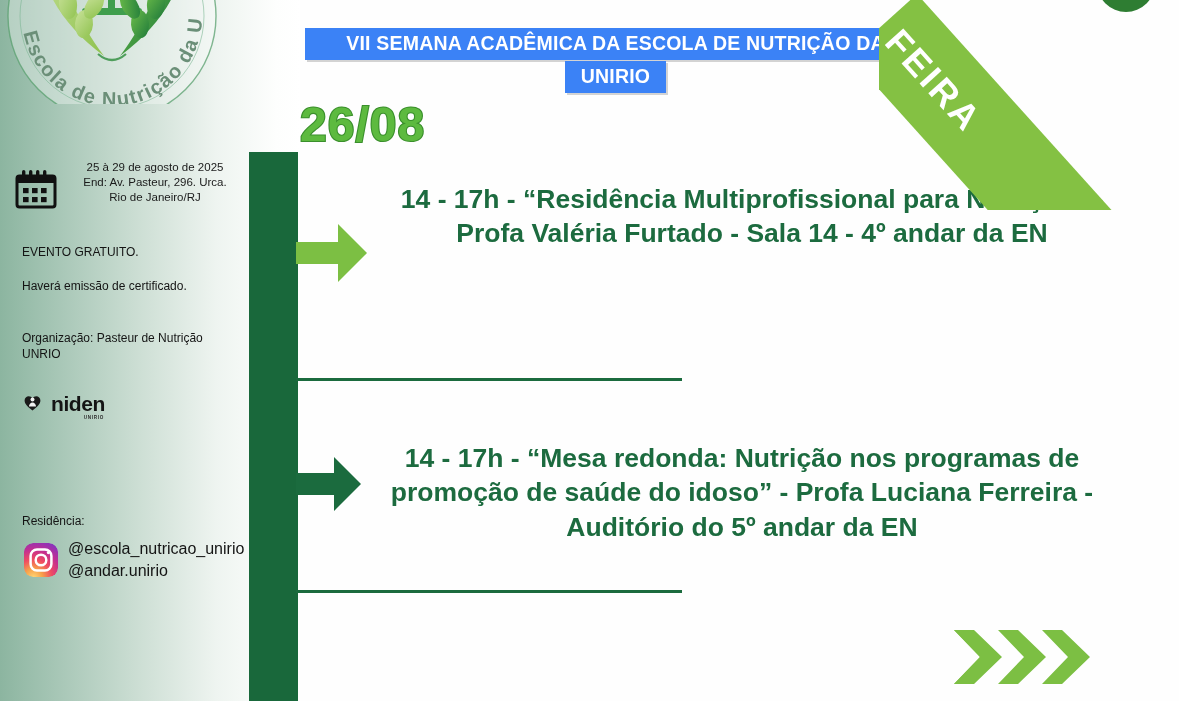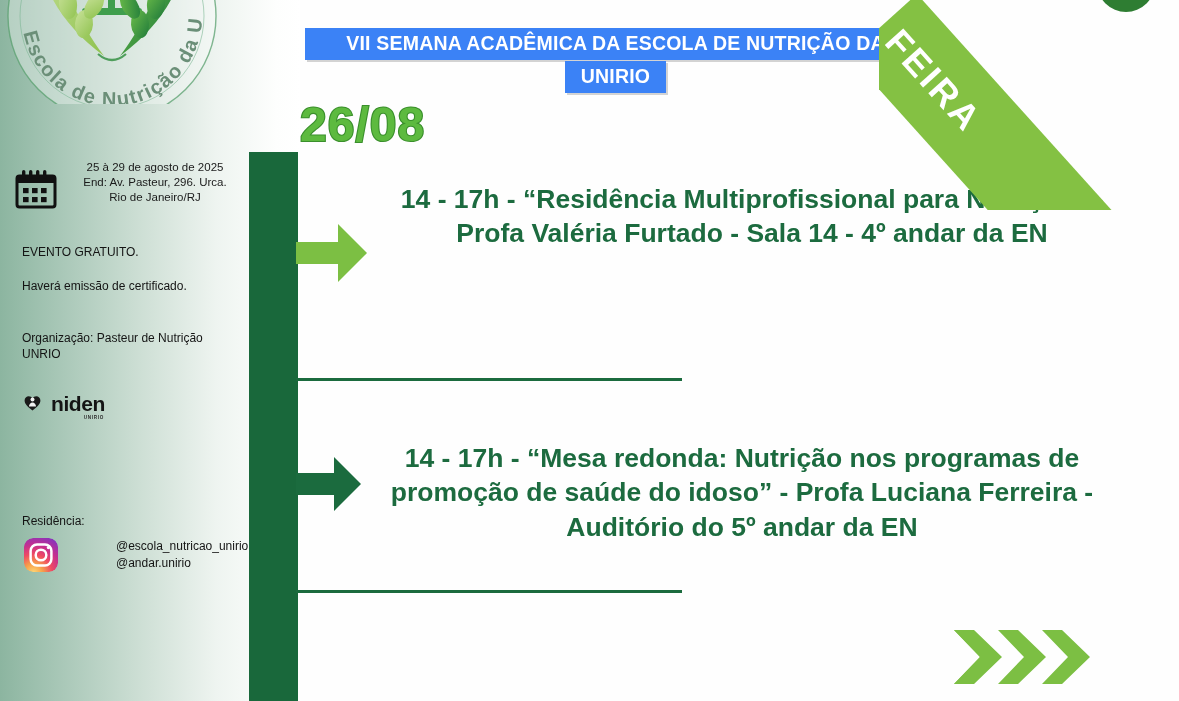--- a/index.html
+++ b/index.html
@@ -74,21 +74,21 @@
     position:absolute; left:22px; top:514px;
     font-size:12px; color:#141414;
   }
   .insta-row{
     position:absolute; left:24px; top:538px;
     display:flex; align-items:center; gap:10px;
   }
   .insta-icon{ width:34px; height:34px; flex:0 0 34px; }
   .insta-icon svg{ display:block; border-radius:9px; }
   .insta-handles{
-    font-size:12px; line-height:1.38; color:#141414;margin-left:48px;
+    font-size:16px; line-height:1.38; color:#141414;
   }
 
   
   .vbar{
     position:absolute; left:249px; top:152px; width:49px; height:549px;
     background:#19683b;
   }
 
   
   .banner{

